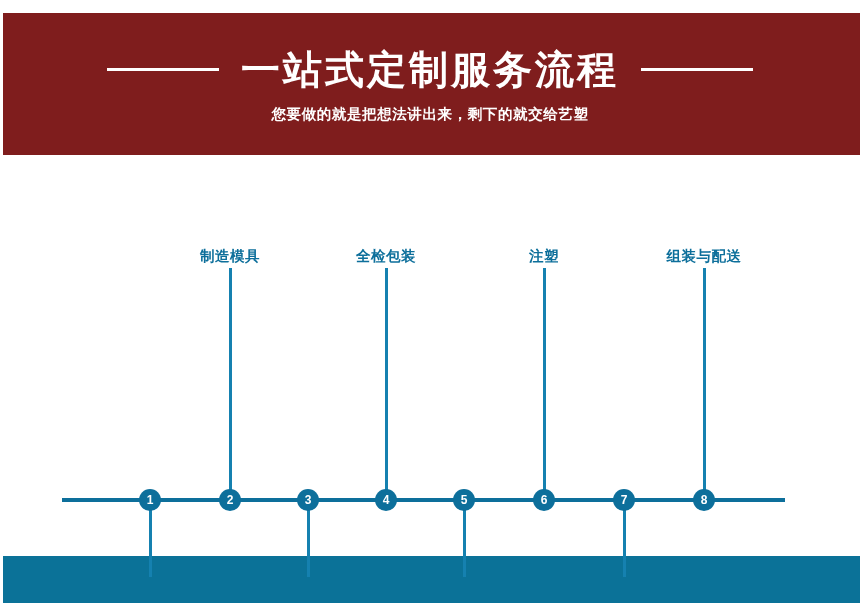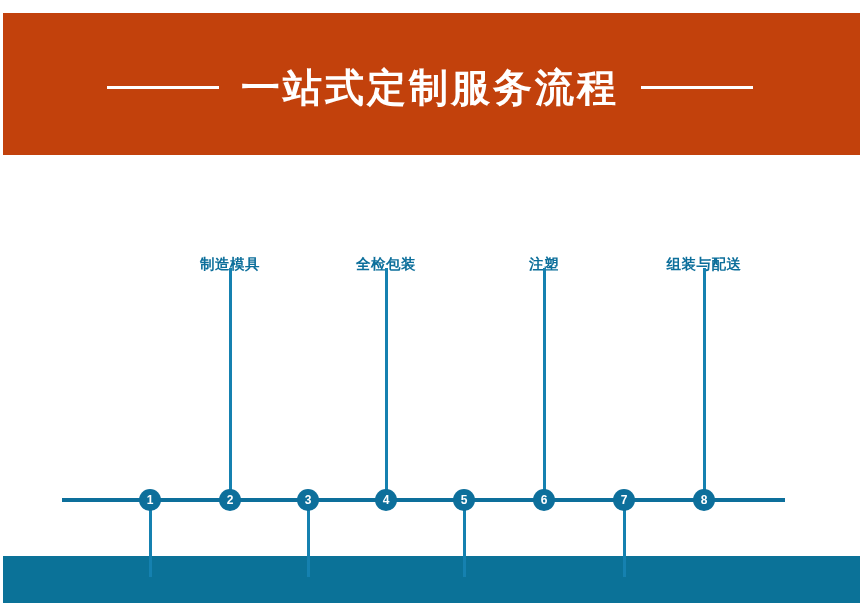--- a/index.html
+++ b/index.html
@@ -15,21 +15,21 @@
     position: relative;
   }
 
   
   .header-band {
     position: absolute;
     left: 3px;
     top: 13px;
     width: 857px;
     height: 142px;
-    background: #c2410c;
+    background: #7f1d1d;
     overflow: hidden;
   }
   .header-inner {
     position: absolute;
     left: 0;
     top: 0;
     width: 854px;
     height: 142px;
     display: flex;
     flex-direction: column;
@@ -122,21 +122,21 @@
   .label {
     position: absolute;
     color: #0d6f9b;
     font-size: 14.5px;
     font-weight: bold;
     white-space: nowrap;
     letter-spacing: 0.5px;
     transform: translateX(-50%);
     text-align: center;
   }
-  .label.up   { top: 100px; }
+  .label.up   { top: 92px; }
   .label.down { top: 423px; }
 
   
   .footer-band {
     position: absolute;
     left: 3px;
     top: 556px;
     width: 857px;
     height: 47px;
     background: #0b7298;
@@ -145,20 +145,21 @@
 </head>
 <body>
 
 <div class="header-band">
   <div class="header-inner">
     <div class="title-row">
       <div class="title-rule"></div>
       <div class="main-title">一站式定制服务流程</div>
       <div class="title-rule"></div>
     </div>
+    <div class="sub-title">您要做的就是把想法讲出来，剩下的就交给艺塑</div>
   </div>
 </div>
 
 <div class="timeline">
   <div class="axis-line"></div>
   <div id="nodes">
       <div class="node" style="left: 150px;">
         <div class="stem down"></div>
         <div class="dot">1</div>
         <div class="label down">客户提供想法</div>

